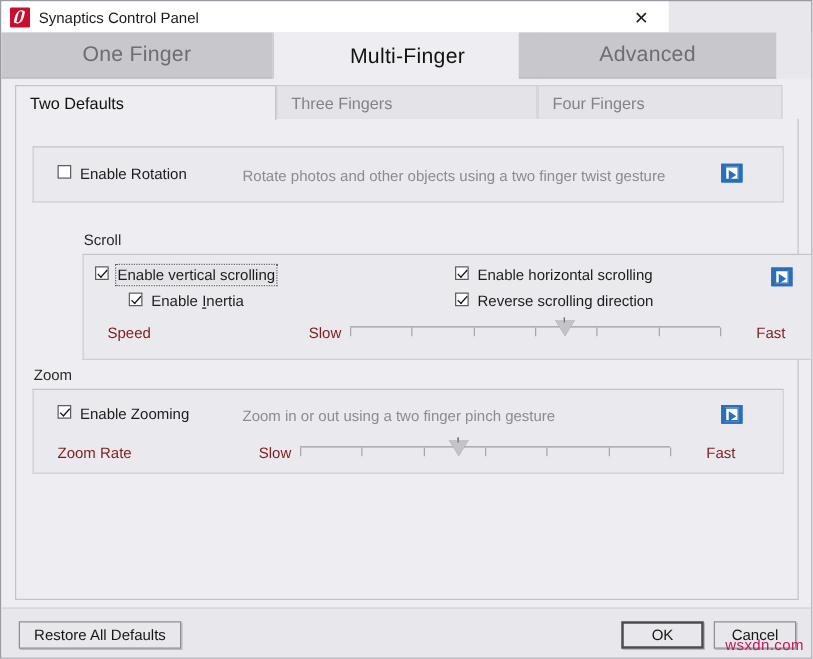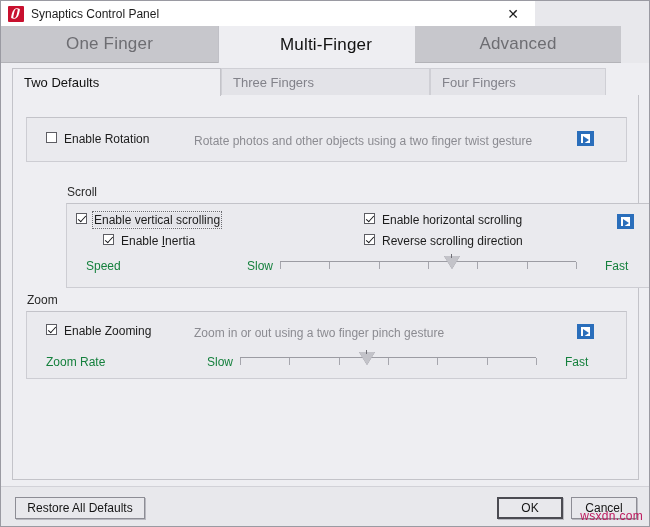--- a/index.html
+++ b/index.html
@@ -150,21 +150,21 @@
     z-index: 3;
   }
   .inner-tab.inactive {
     background: #e3e3e8;
     color: #82828a;
     border: 1px solid #cfcfd5;
     border-bottom: 1px solid #c3c3c9;
   }
   #inner-tab-0 { left: 0px;   width: 209px; }
   #inner-tab-1 { left: 209px; width: 209px; }
-  #inner-tab-2 { left: 418px; width: 176px; text-align: center; }
+  #inner-tab-2 { left: 418px; width: 196px; text-align: center; }
 
   
   .tabbody {
     position: absolute;
     left: 11px; top: 32px;
     width: 627px;
     height: 385px;
     box-sizing: border-box;
     border: 1px solid #c3c3c9;
     border-top: none;
@@ -227,21 +227,21 @@
   .accel { text-decoration: underline; }
 
   .desc {
     font-size: 12px;
     color: #8b8b91;
     white-space: nowrap;
   }
 
   .slider-label {
     font-size: 12px;
-    color: #15803d;
+    color: #7f1d1d;
     white-space: nowrap;
   }
 
   
   .slider {
     position: absolute;
     height: 22px;
   }
   .slider-track {
     position: absolute;

